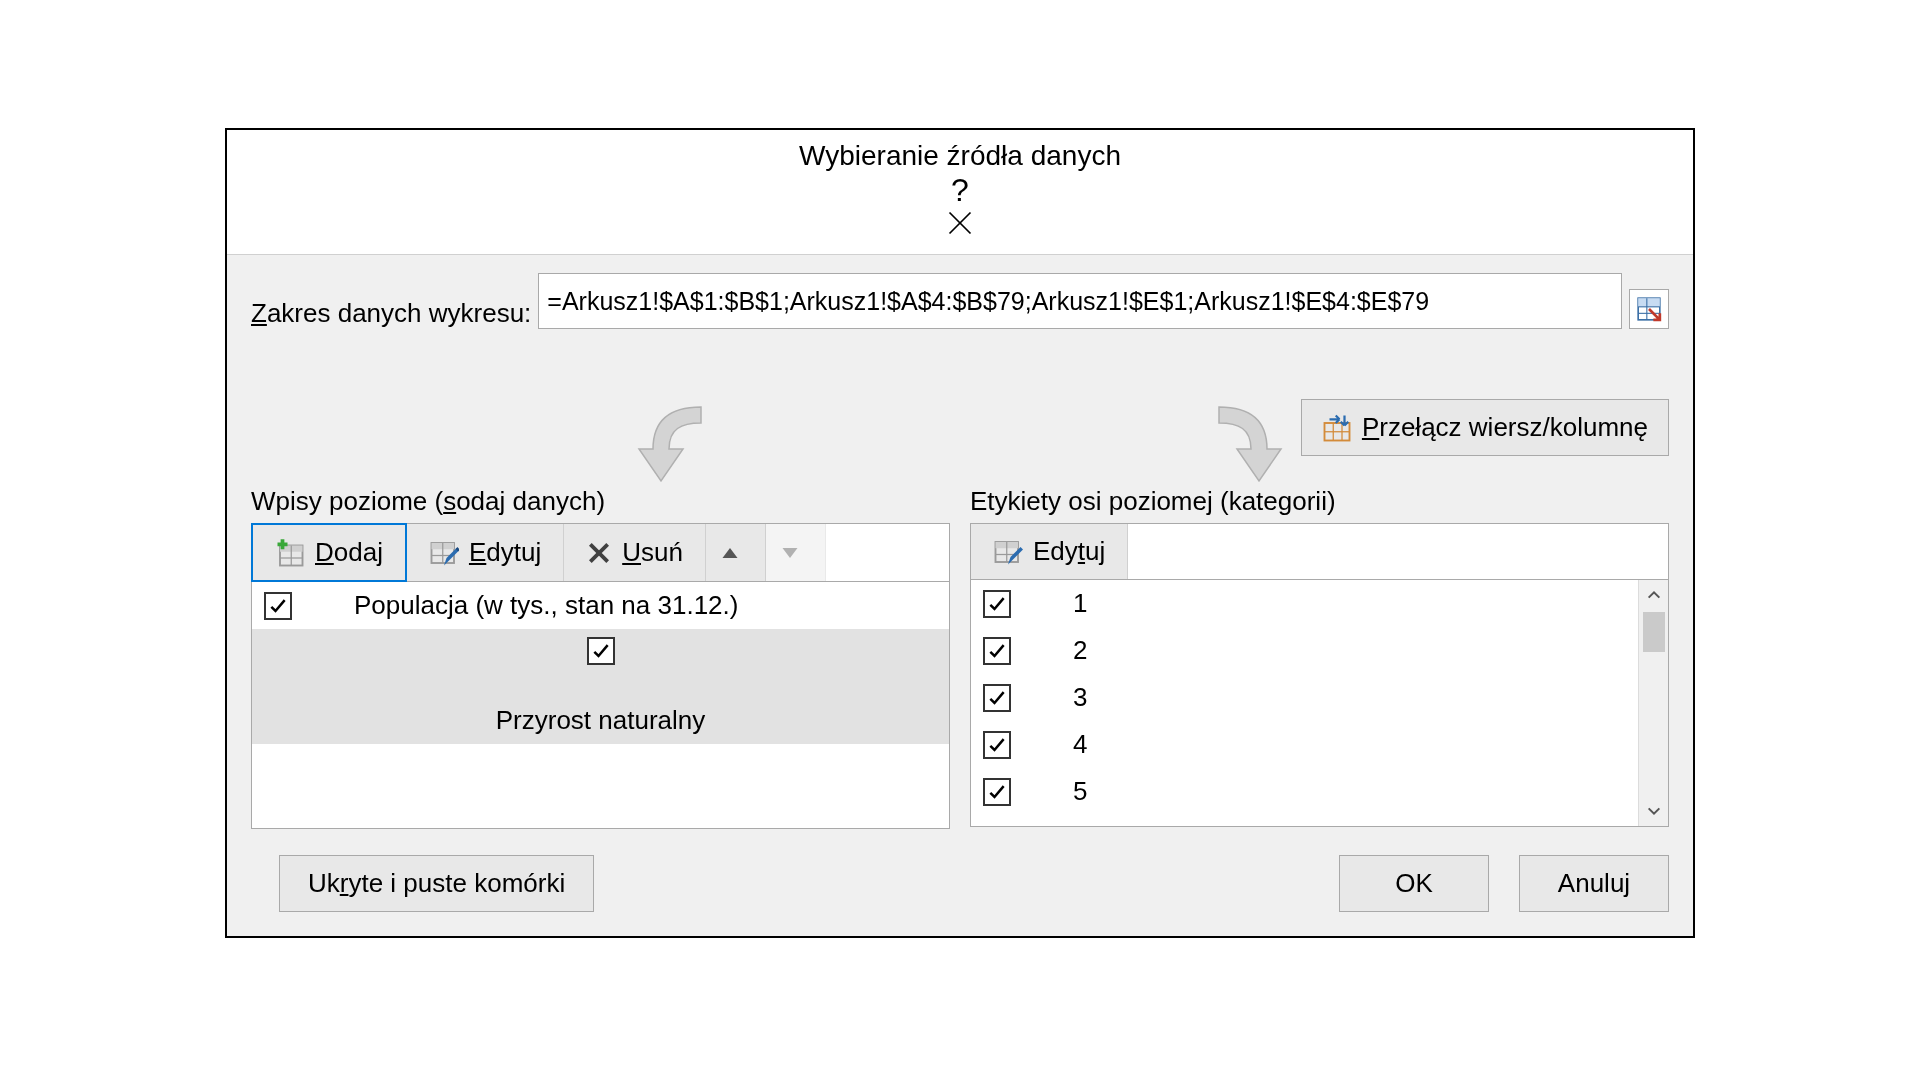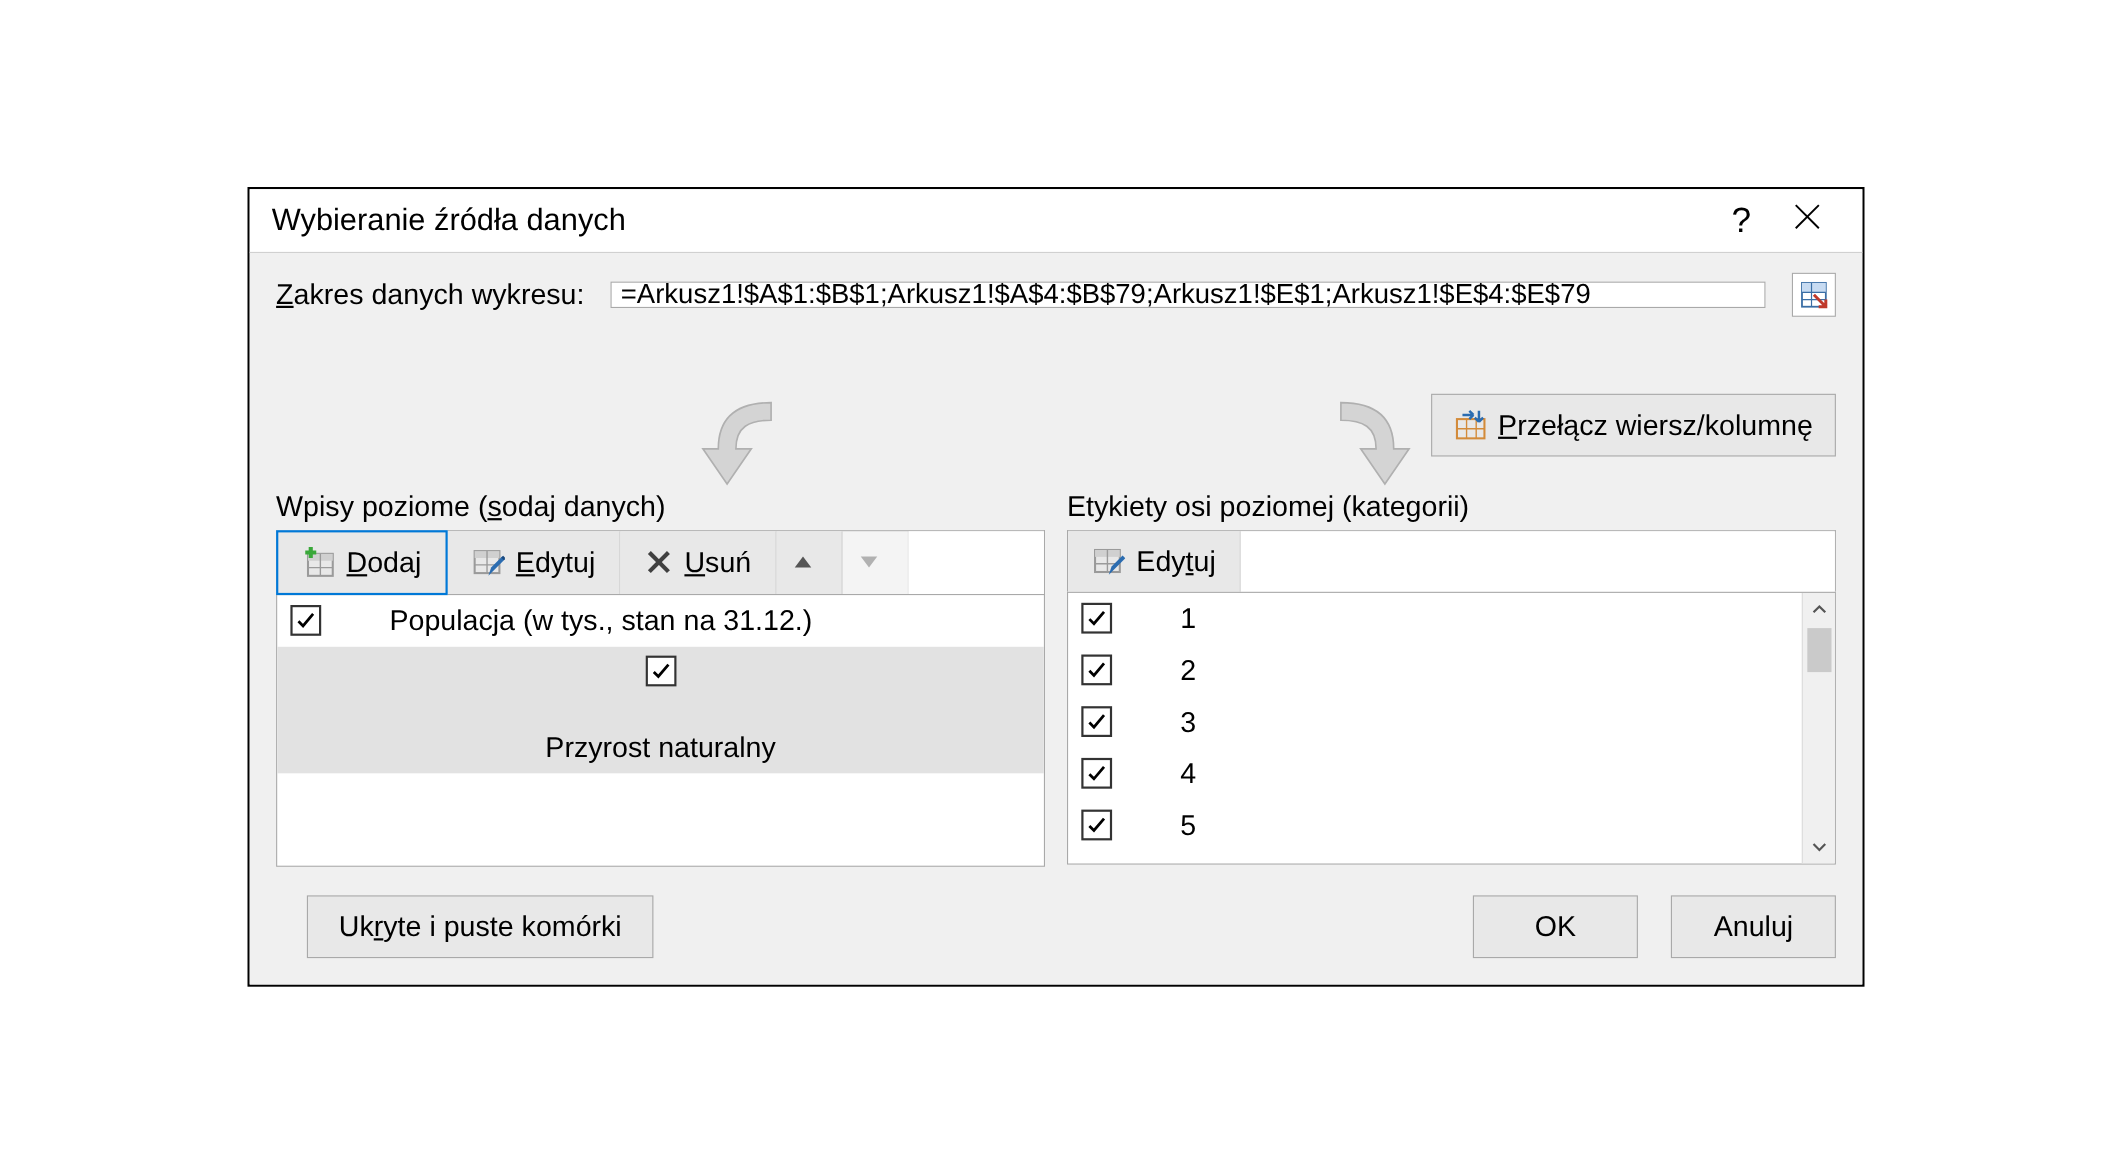--- a/index.html
+++ b/index.html
@@ -17,52 +17,53 @@
     border: 2px solid #000;
     background: #fff;
   }
   .titlebar {
     display: flex;
     align-items: center;
     padding: 10px 20px;
     font-size: 28px;
     background: #fff;
     border-bottom: 1px solid #d0d0d0;
+    flex-direction: column;
   }
   .titlebar-title { flex: 1; }
   .titlebar-help {
     width: 60px;
     text-align: center;
     font-size: 32px;
     cursor: pointer;
   }
   .titlebar-close {
     width: 60px;
     text-align: center;
     cursor: pointer;
   }
   .titlebar-close svg { width: 28px; height: 28px; }
   .content {
     background: #f0f0f0;
     padding: 18px 24px 24px 24px;
   }
   .rangerow {
     display: flex;
-    align-items: center;
-    gap: 24px;
+    align-items: flex-end;
+    gap: 7px;
     margin-bottom: 70px;
   }
   .rangerow-label {
     font-size: 26px;
     white-space: nowrap;
   }
   .rangerow-label .ul { text-decoration: underline; }
   .range-input {
     flex: 1;
-    height: 24px;
+    height: 56px;
     border: 1px solid #a9a9a9;
     background: #fff;
     font-size: 25px;
     padding: 4px 8px;
     font-family: inherit;
   }
   .range-pick {
     width: 40px;
     height: 40px;
     border: 1px solid #a9a9a9;

